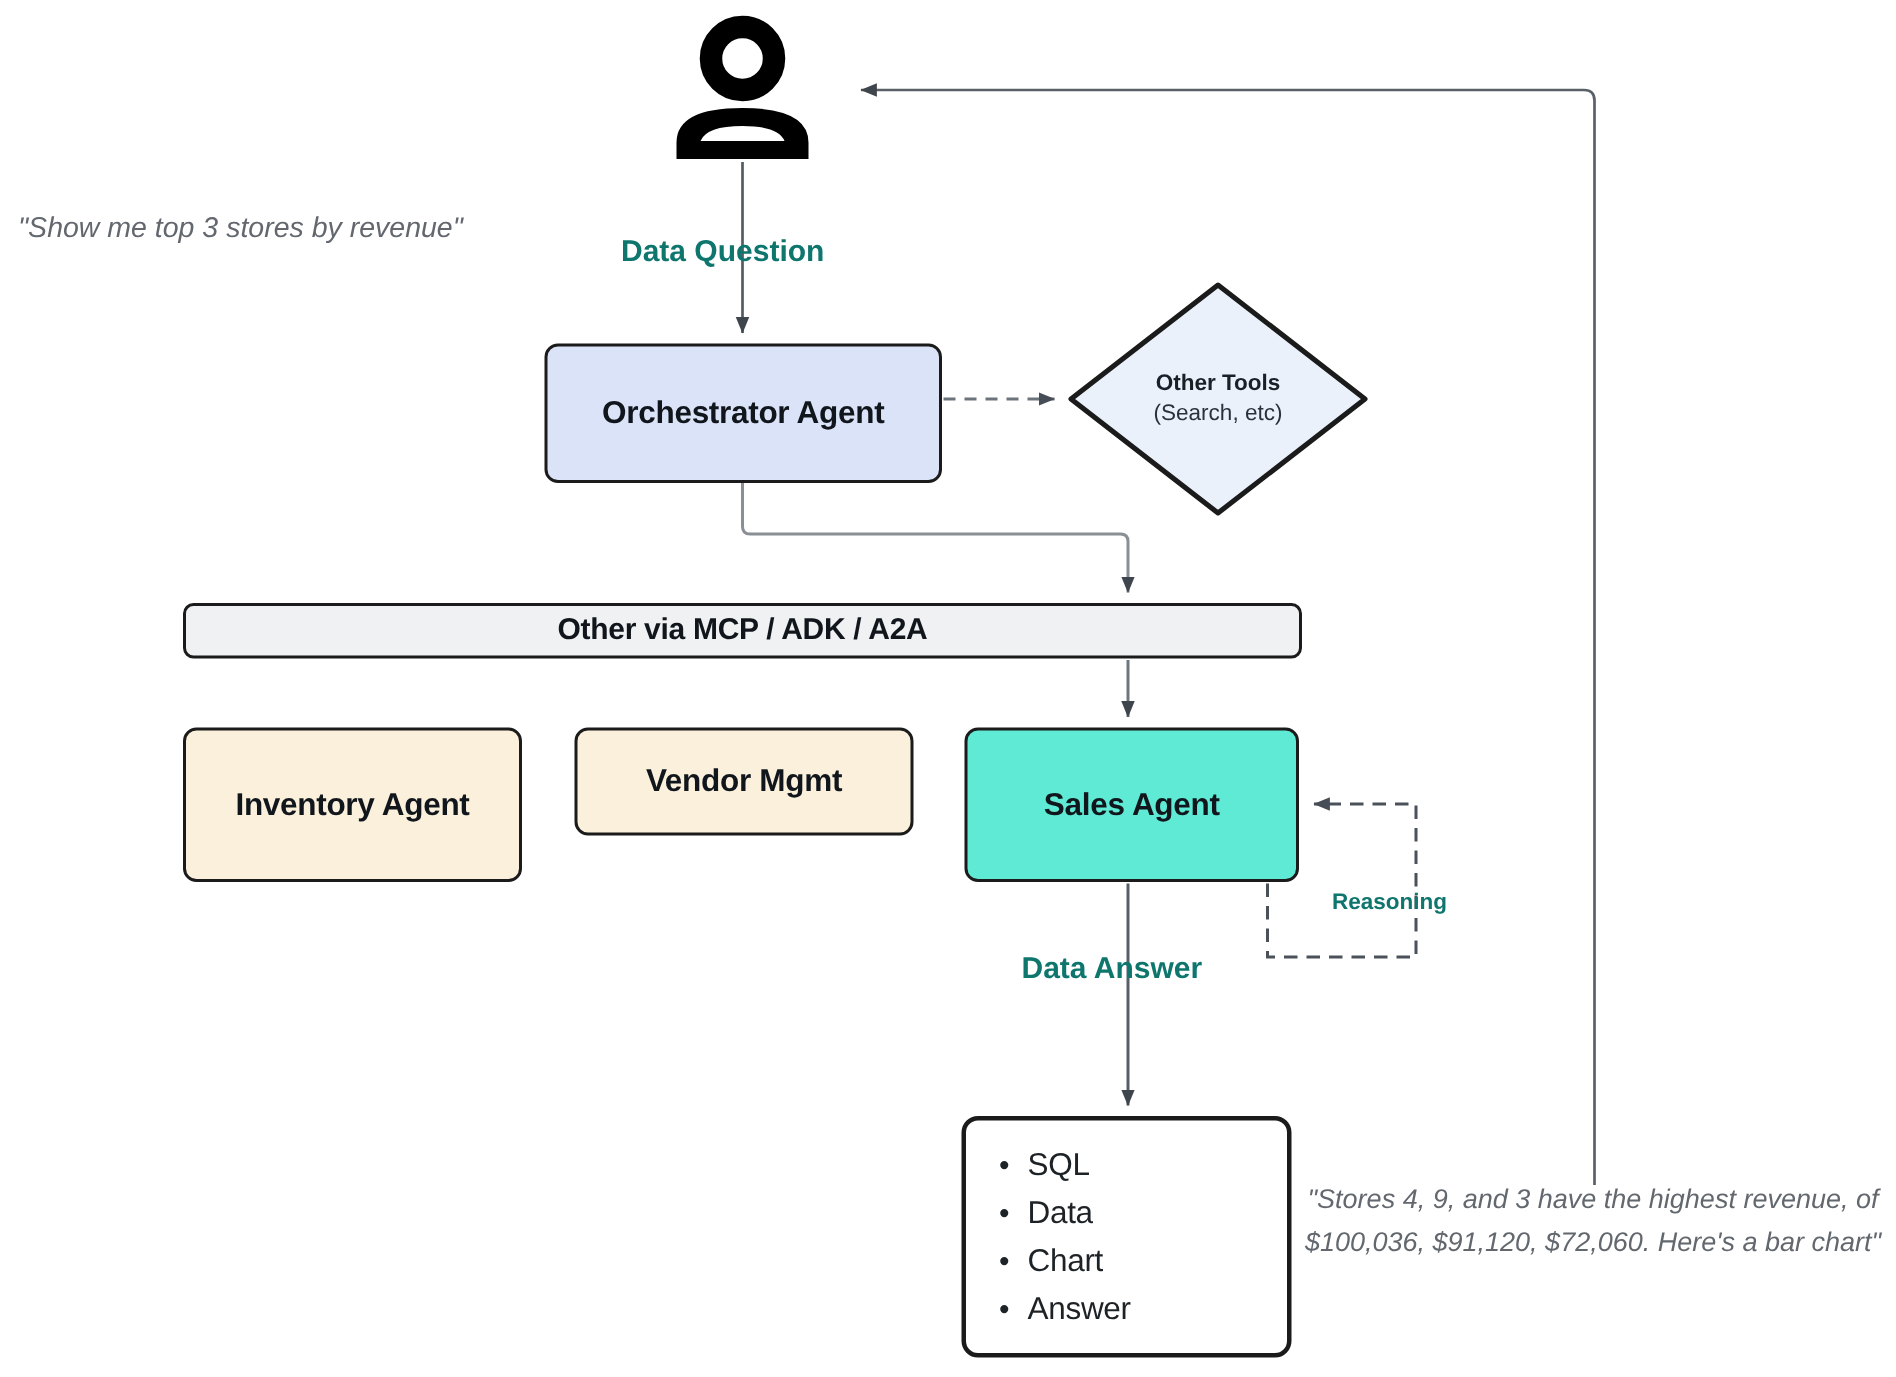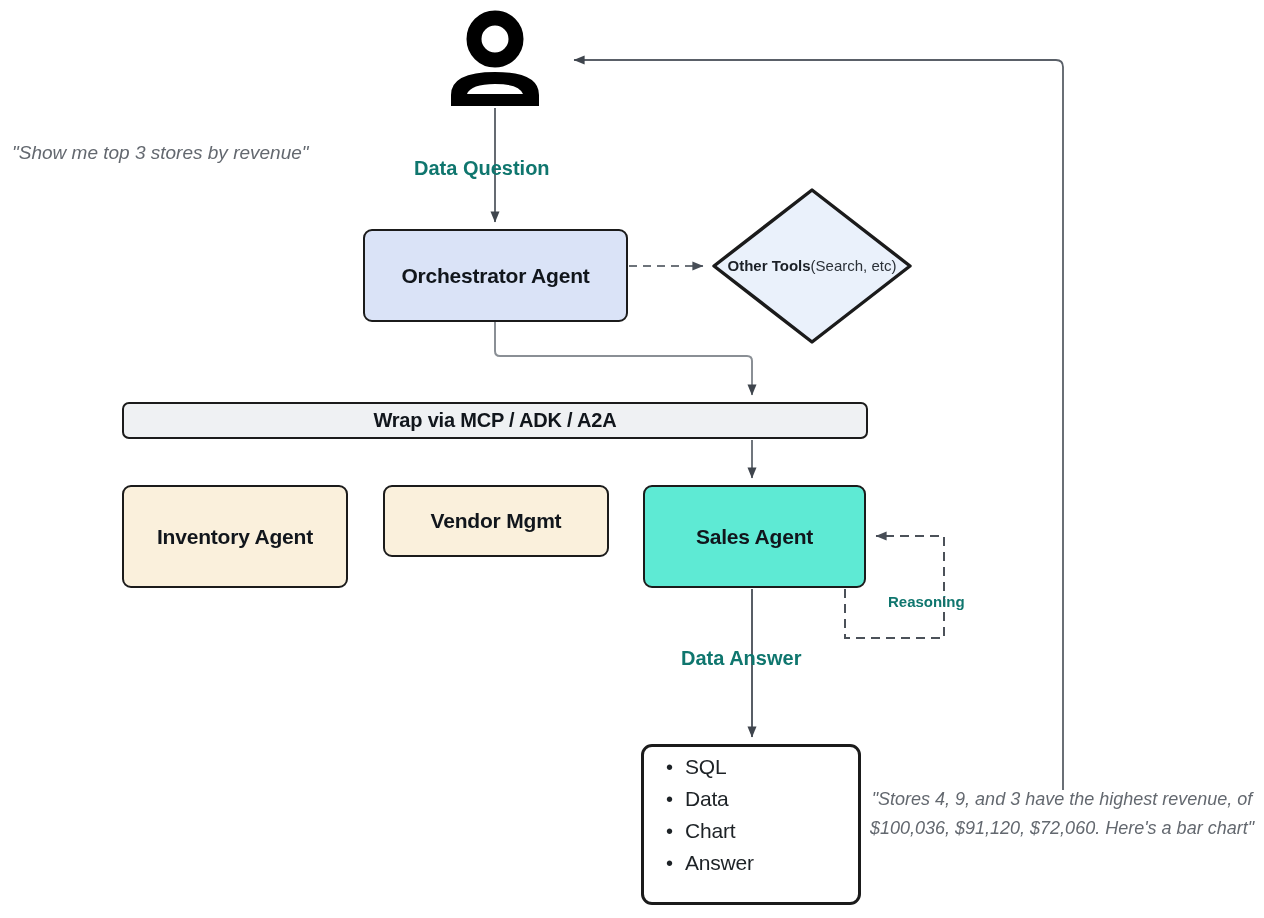--- a/index.html
+++ b/index.html
@@ -84,21 +84,21 @@
   }
   .node-output {
     left: 641px;
     top: 744px;
     width: 220px;
     height: 161px;
     background: #ffffff;
     border-width: 3px;
     border-radius: 11px;
     display: block;
-    padding: 4px 0 0 22px;
+    padding: 14px 0 0 22px;
     font-weight: normal;
   }
   .out-list {
     list-style: none;
     margin: 0;
     padding: 0;
     text-align: left;
     font-size: 21px;
     color: #1d2226;
     font-weight: normal;
@@ -123,20 +123,21 @@
     width: 204px;
     height: 156px;
   }
   .diamond-label {
     position: absolute;
     left: 0;
     top: 0;
     width: 204px;
     height: 156px;
     display: flex;
+    flex-direction: column;
     align-items: center;
     justify-content: center;
     text-align: center;
     line-height: 20px;
   }
   .diamond-title {
     font-size: 15px;
     font-weight: bold;
     color: #1b2027;
   }
@@ -153,21 +154,20 @@
   }
   .lbl-data-question {
     left: 414px;
     top: 157px;
     font-size: 20px;
   }
   .lbl-data-answer {
     left: 681px;
     top: 635px;
     font-size: 20px;
-    margin-top: 12px;
   }
   .lbl-reasoning {
     left: 888px;
     top: 593px;
     font-size: 15px;
   }
   .quote {
     position: absolute;
     font-style: italic;
     color: #63686f;
@@ -244,21 +244,21 @@
 
   <div class="node node-orchestrator">Orchestrator Agent</div>
 
   <div class="diamond-wrap">
     <div class="diamond-label">
       <span class="diamond-title">Other Tools</span>
       <span class="diamond-sub">(Search, etc)</span>
     </div>
   </div>
 
-  <div class="node node-mcp">Wrap via MCP / ADK / A2A</div>
+  <div class="node node-mcp">Other via MCP / ADK / A2A</div>
 
   <div class="node node-inventory">Inventory Agent</div>
 
   <div class="node node-vendor">Vendor Mgmt</div>
 
   <div class="node node-sales">Sales Agent</div>
 
   <div class="edge-label lbl-reasoning">Reasoning</div>
 
   <div class="edge-label lbl-data-answer">Data Answer</div>

